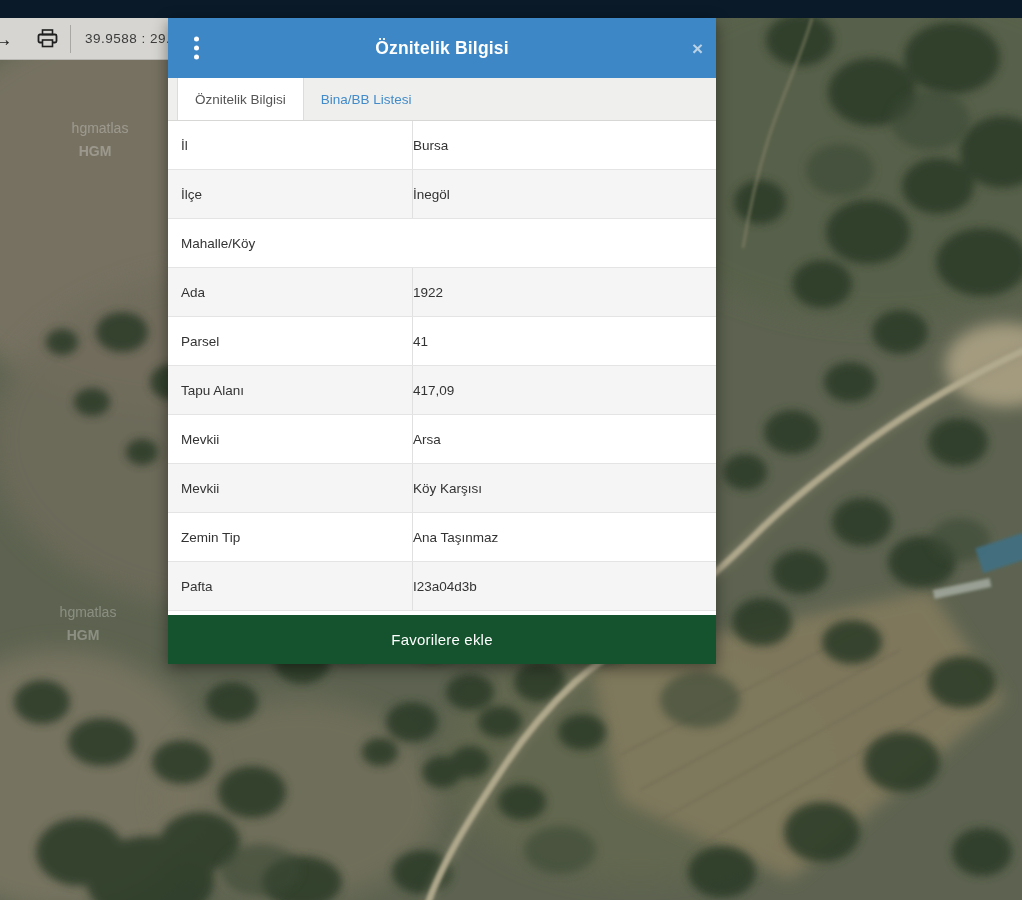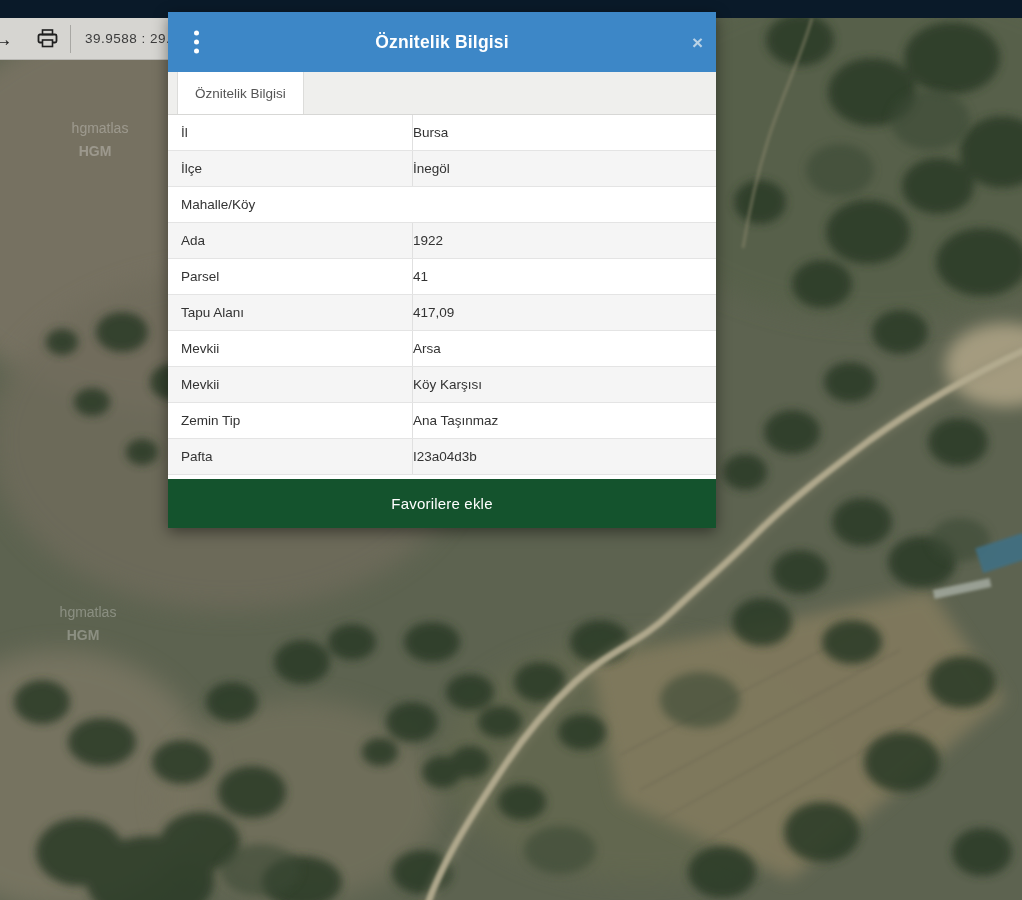--- a/index.html
+++ b/index.html
@@ -15,39 +15,39 @@
 
   
   .toolbar { position:absolute; left:0; top:18px; width:390px; height:42px; background:#d6d5d1;
              border-bottom:1px solid #b9b8b4; z-index:6; display:flex; align-items:center; }
   .tb-arrow { font-size:20px; color:#1f1f1f; margin-left:-7px; line-height:1; }
   .tb-print { margin-left:24px; display:flex; align-items:center; cursor:pointer; }
   .tb-sep { width:1px; height:28px; background:#a8a7a3; margin-left:12px; }
   .tb-coords { margin-left:14px; font-size:13.5px; color:#3c3c3c; letter-spacing:.5px; }
 
   
-  .modal { position:absolute; left:168px; top:12px; width:548px; z-index:10;
+  .modal { position:absolute; left:168px; top:18px; width:548px; z-index:10;
            box-shadow:0 4px 14px rgba(0,0,0,.45); background:#fff; }
   .modal-header { height:60px; background:#3d87c7; position:relative;
                   display:flex; align-items:center; justify-content:center; }
   .kebab { position:absolute; left:22px; top:50%; transform:translateY(-50%);
            display:flex; flex-direction:column; gap:4px; cursor:pointer; padding:4px; }
   .kebab i { width:5px; height:5px; border-radius:50%; background:#fff; display:block; }
   .modal-title { color:#fff; font-size:17.5px; font-weight:bold; letter-spacing:.2px; }
   .modal-close { position:absolute; right:13px; top:50%; transform:translateY(-50%);
                  color:#b9d2e6; font-size:19px; font-weight:bold; cursor:pointer; line-height:1; }
 
   .tabs { height:43px; background:#efefed; border-bottom:1px solid #d7d7d5;
           display:flex; align-items:stretch; padding-left:9px; }
   .tab { display:flex; align-items:center; padding:0 17px; font-size:13.5px; cursor:pointer; }
   .tab.active { background:#fff; color:#555; border-left:1px solid #dcdcda; border-right:1px solid #dcdcda; }
   .tab.inactive { color:#428bca; }
 
   .attr-table { width:100%; }
-  .trow { display:flex; height:36px; align-items:center; border-bottom:1px solid #e4e4e4; }
+  .trow { display:flex; height:49px; align-items:center; border-bottom:1px solid #e4e4e4; }
   .trow:nth-child(even) { background:#f5f5f5; }
   .trow:nth-child(odd) { background:#ffffff; }
   .tlabel { width:244px; padding-left:13px; font-size:13.5px; color:#333; }
   .tvalue { flex:1; padding-left:0; font-size:13.5px; color:#333;
             border-left:1px solid #e0e0e0; height:100%; display:flex; align-items:center; }
 
   .fav-wrap { padding-top:4px; background:#fff; }
   .fav-button { display:block; width:100%; height:49px; border:none; background:#14532d;
                 color:#fff; font-size:15px; font-family:"Liberation Sans",sans-serif;
                 cursor:pointer; letter-spacing:.2px; }
@@ -209,20 +209,21 @@
         <i></i>
         <i></i>
         <i></i>
       </span>
     <span class="modal-title">Öznitelik Bilgisi</span>
     <span class="modal-close">×</span>
   </div>
 
   <div class="tabs">
     <div class="tab active">Öznitelik Bilgisi</div>
+    <div class="tab inactive">Bina/BB Listesi</div>
   </div>
 
   <div class="attr-table">
     <div class="trow">
       <div class="tlabel">İl</div>
       <div class="tvalue">Bursa</div>
     </div>
     <div class="trow">
       <div class="tlabel">İlçe</div>
       <div class="tvalue">İnegöl</div>

